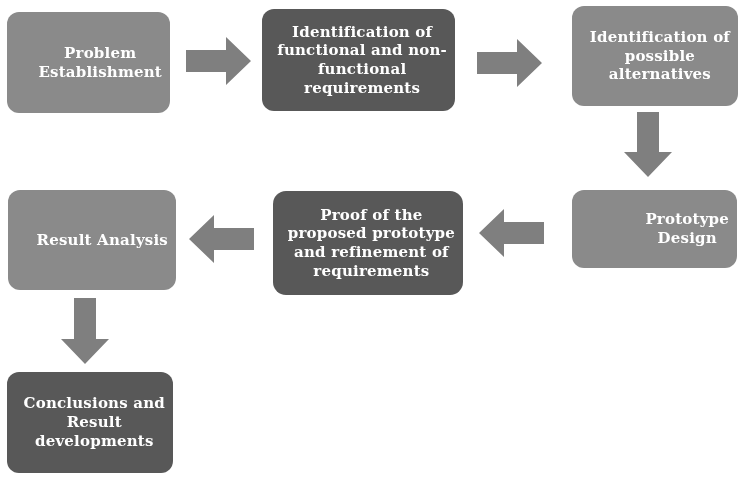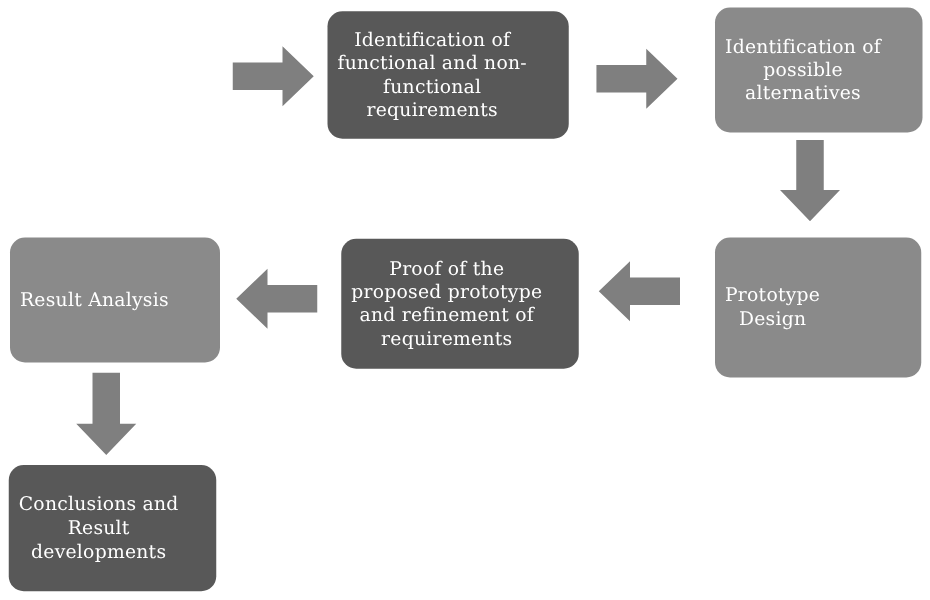--- a/index.html
+++ b/index.html
@@ -12,24 +12,25 @@
     width: 744px;
     height: 480px;
     background: var(--bg, #ffffff);
     font-family: "DejaVu Serif", "Liberation Serif", serif;
     overflow: hidden;
   }
   .node {
     position: absolute;
     display: flex;
     align-items: center;
-    justify-content: flex-start;
+    justify-content: flex-end;
     border-radius: 12px;
     box-sizing: border-box;
     padding: 6px 8px;
+    font-weight: bold;
   }
   .node.medium { background: var(--box-medium, #8a8a8a); }
   .node.dark   { background: var(--box-dark, #585858); }
   .node-label {
     color: var(--text, #ffffff);
     font-size: 15px;
     line-height: 1.25;
     text-align: center;
     white-space: pre-line;
     letter-spacing: 0.2px;
@@ -38,20 +39,24 @@
     position: absolute;
     display: block;
   }
   .arrow polygon { fill: var(--arrow, #7f7f7f); }
 </style>
 </head>
 <body>
 
 <div class="canvas">
 
+  <div class="node medium" style="left:7px; top:12px; width:163px; height:101px;">
+    <span class="node-label">Problem
+Establishment</span>
+  </div>
 
   <svg class="arrow" style="left:186px; top:36px;" width="66" height="50" viewBox="0 0 66 50">
     <polygon points="0,14 40,14 40,1 65,25 40,49 40,36 0,36"></polygon>
   </svg>
 
   <div class="node dark" style="left:262px; top:9px; width:193px; height:102px;">
     <span class="node-label">Identification of
 functional and non-
 functional
 requirements</span>
@@ -64,30 +69,30 @@
   <div class="node medium" style="left:572px; top:6px; width:166px; height:100px;">
     <span class="node-label">Identification of
 possible
 alternatives</span>
   </div>
 
   <svg class="arrow" style="left:623px; top:112px;" width="50" height="66" viewBox="0 0 50 66">
     <polygon points="14,0 14,40 1,40 25,65 49,40 36,40 36,0"></polygon>
   </svg>
 
-  <div class="node medium" style="left:572px; top:190px; width:165px; height:112px;">
+  <div class="node medium" style="left:572px; top:190px; width:165px; height:78px;">
     <span class="node-label">Prototype
 Design</span>
   </div>
 
   <svg class="arrow" style="left:478px; top:208px;" width="66" height="50" viewBox="0 0 66 50">
     <polygon points="66,14 26,14 26,1 1,25 26,49 26,36 66,36"></polygon>
   </svg>
 
-  <div class="node dark" style="left:273px; top:191px; width:190px; height:104px;">
+  <div class="node dark" style="left:273px; top:191px; width:190px; height:104px;border-radius:13px;">
     <span class="node-label">Proof of the
 proposed prototype
 and refinement of
 requirements</span>
   </div>
 
   <svg class="arrow" style="left:188px; top:214px;" width="66" height="50" viewBox="0 0 66 50">
     <polygon points="66,14 26,14 26,1 1,25 26,49 26,36 66,36"></polygon>
   </svg>
 

